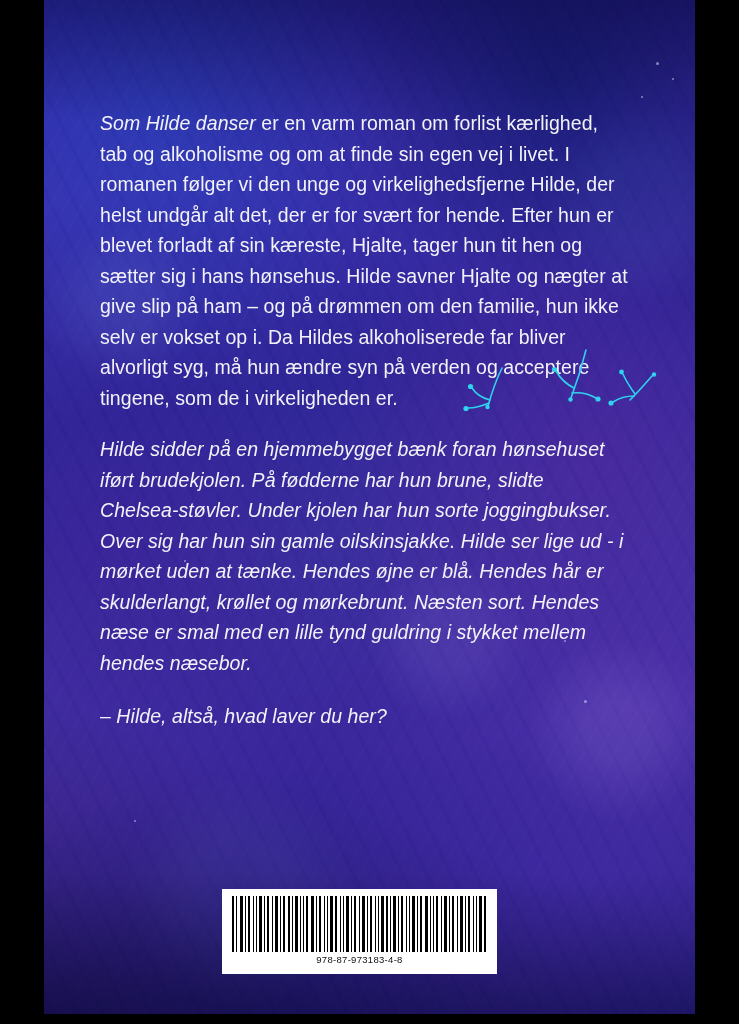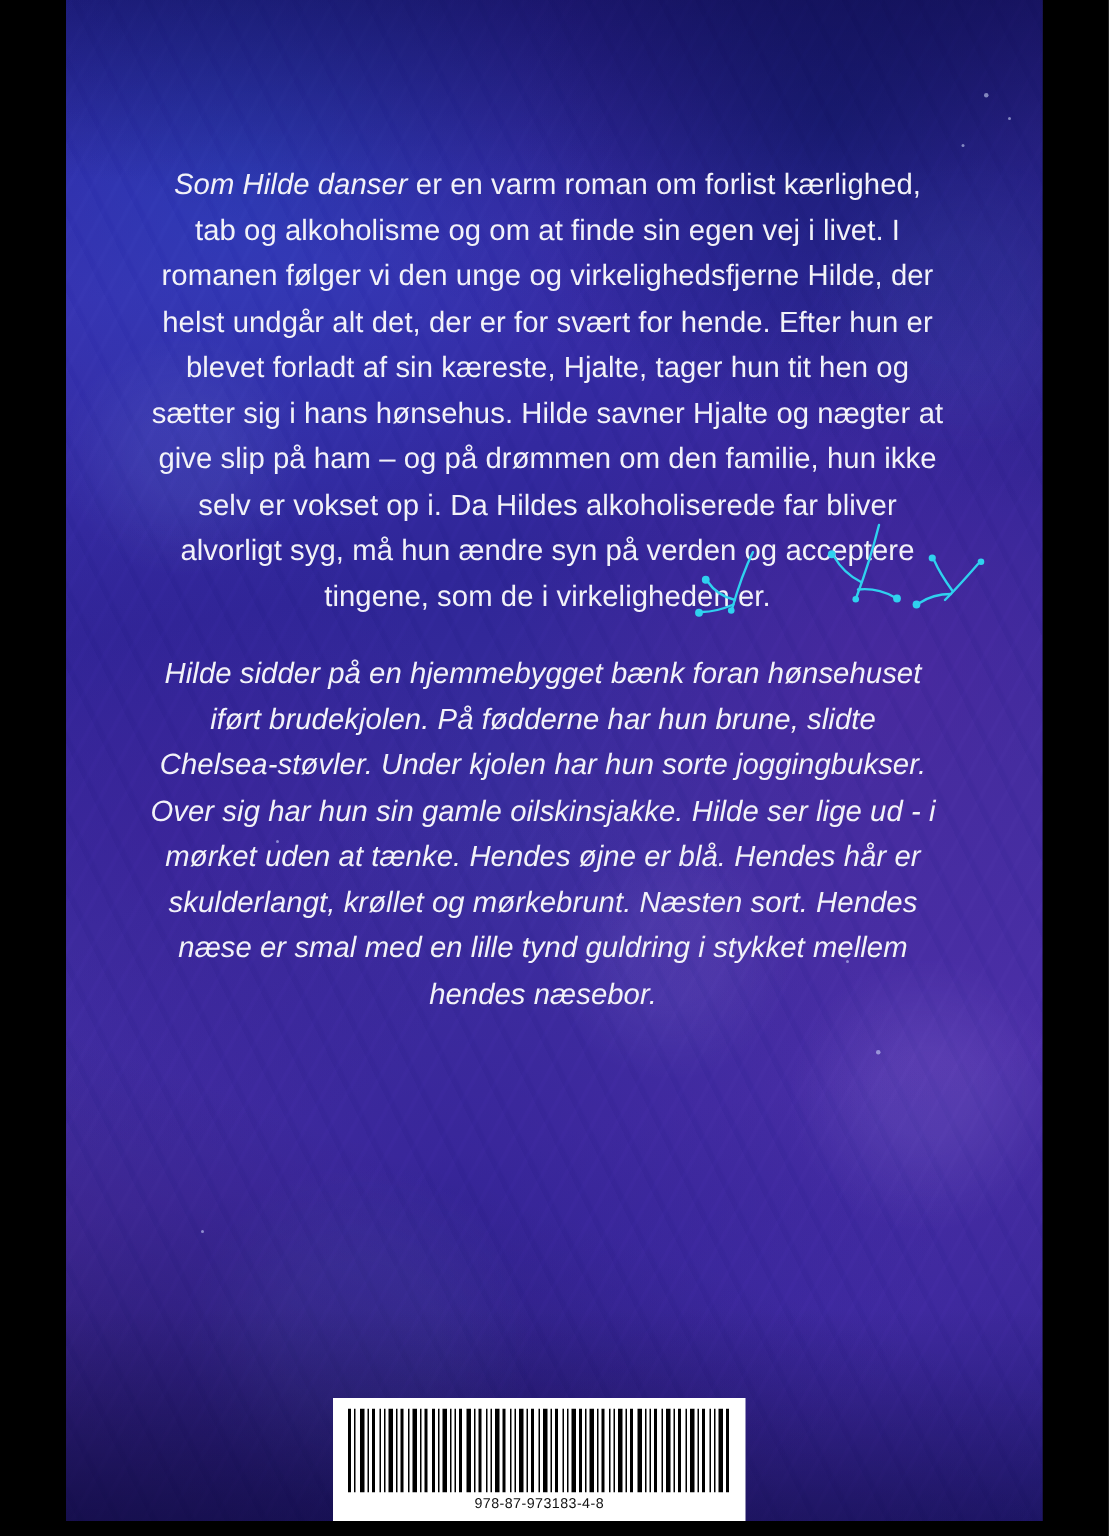--- a/index.html
+++ b/index.html
@@ -82,36 +82,36 @@
   }
   #blurb-text .lead {
     font-style: italic;
   }
   #excerpt-text {
     left: 56px;
     top: 434px;
     width: 524px;
     font-style: italic;
   }
-  .para { margin: 0 0 23px 0; text-align: center; }
+  .para { margin: 0 0 23px 0; }
   .para:last-child { margin-bottom: 0; }
 
   
   #sprigs {
     position: absolute;
     left: 370px;
     top: 340px;
     width: 250px;
     height: 90px;
   }
 
   #barcode-block {
     position: absolute;
     left: 178px;
-    top: 932px;
+    top: 889px;
     width: 275px;
     height: 85px;
     background: #ffffff;
     padding: 7px 8px 4px 8px;
     box-sizing: border-box;
   }
   #barcode-bars {
     width: 100%;
     height: 56px;
     display: block;
@@ -166,20 +166,21 @@
       <path d="M220 56 C 212 56, 205 58, 199 62"></path>
       <path d="M221 54 C 216 47, 212 41, 209 34"></path>
       <circle cx="197" cy="63" r="2.6" fill="#2fd2ef" stroke="none"></circle>
       <circle cx="207.5" cy="32" r="2.4" fill="#2fd2ef" stroke="none"></circle>
       <circle cx="240" cy="34.5" r="2.2" fill="#2fd2ef" stroke="none"></circle>
     </g>
   </svg>
 
   <div id="excerpt-text">
     <p class="para">Hilde sidder på en hjemmebygget bænk foran hønsehuset iført brudekjolen. På fødderne har hun brune, slidte Chelsea-støvler. Under kjolen har hun sorte joggingbukser. Over sig har hun sin gamle oilskinsjakke. Hilde ser lige ud - i mørket uden at tænke. Hendes øjne er blå. Hendes hår er skulderlangt, krøllet og mørkebrunt. Næsten sort. Hendes næse er smal med en lille tynd guldring i stykket mellem hendes næsebor.</p>
+    <p class="para">– Hilde, altså, hvad laver du her?</p>
   </div>
 
   <div id="barcode-block">
     <svg id="barcode-bars" viewBox="0 0 259 56" preserveAspectRatio="none">
       <g fill="#000000">
         <rect x="2" y="0" width="2" height="56"></rect>
           <rect x="6" y="0" width="1" height="56"></rect>
         <rect x="10" y="0" width="3" height="56"></rect>
           <rect x="15" y="0" width="1" height="56"></rect>
         <rect x="18" y="0" width="2" height="56"></rect>

